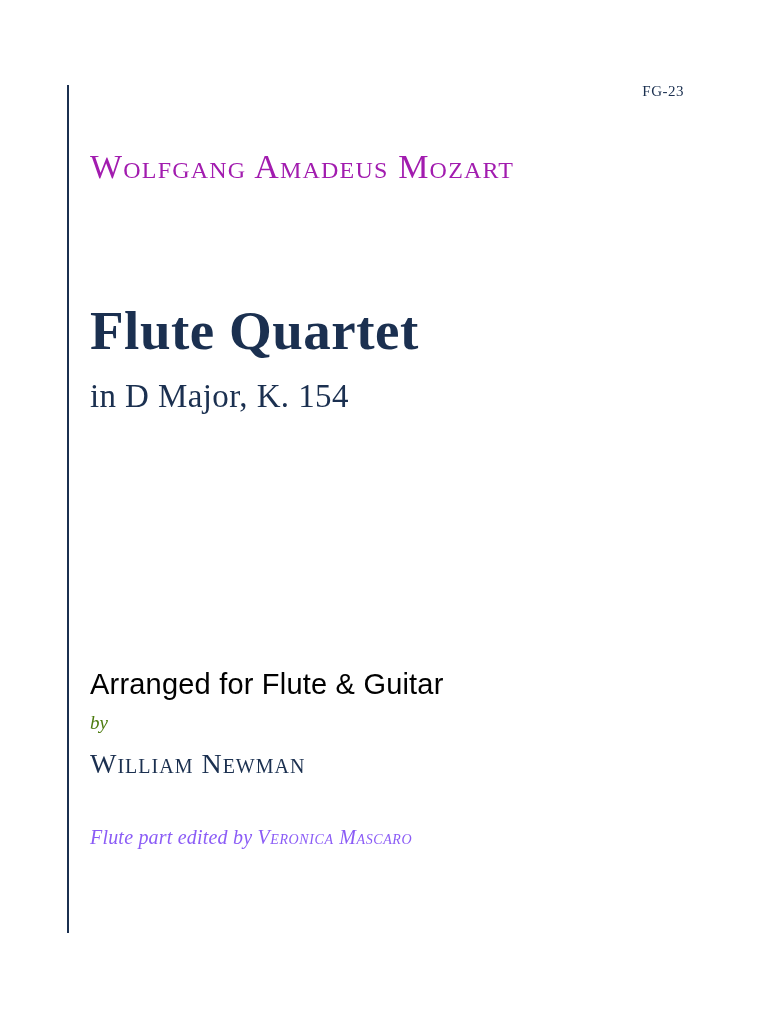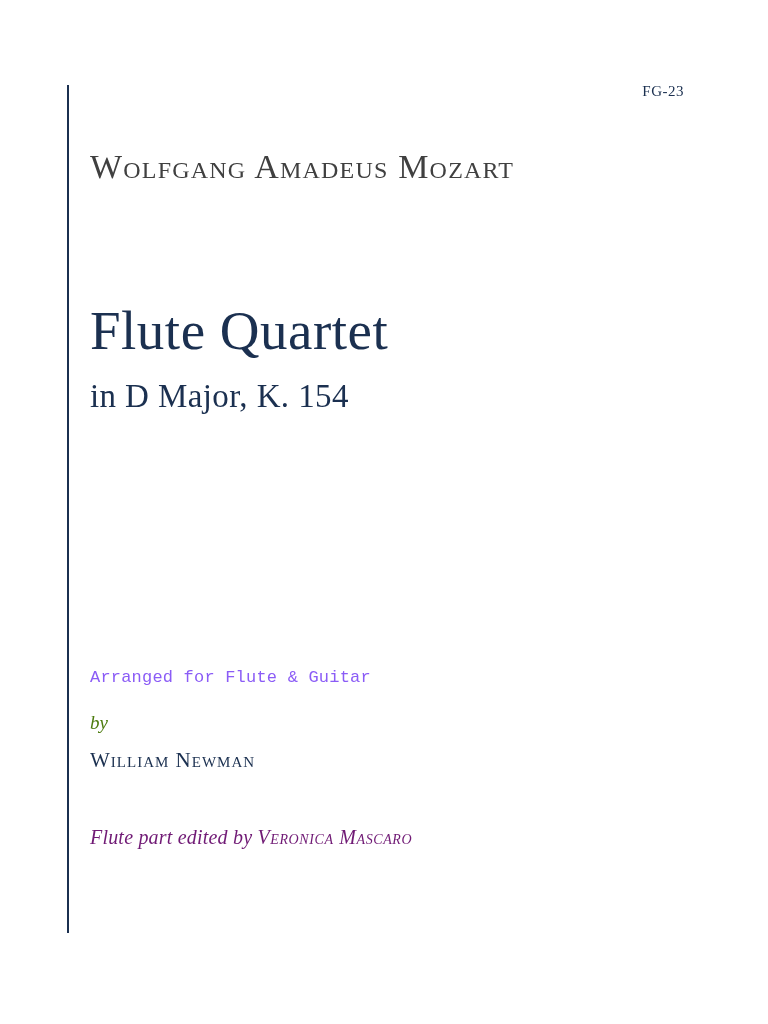--- a/index.html
+++ b/index.html
@@ -45,80 +45,80 @@
     width: 600px;
   }
   .composer {
     position: absolute;
     top: 148px;
     left: 0;
     font-family: "Liberation Serif", serif;
     font-size: 34px;
     font-variant: small-caps;
     letter-spacing: 1.2px;
-    color: #404040;
+    color: #a21caf;
     white-space: nowrap;
   }
   .work-title {
     position: absolute;
     top: 302px;
     left: 0;
     font-family: "Liberation Serif", serif;
-    font-weight: normal;
+    font-weight: bold;
     font-size: 55px;
     letter-spacing: 0.5px;
     color: #1b3050;
     line-height: 1.05;
   }
   .work-subtitle {
     position: absolute;
     top: 378px;
     left: 0;
     font-family: "Liberation Serif", serif;
     font-size: 33px;
     letter-spacing: 0.4px;
     color: #1b3050;
   }
   .arrangement {
     position: absolute;
     top: 668px;
     left: 0;
-    font-family: Liberation Mono, monospace;
-    font-size: 17px;
+    font-family: Liberation Sans, sans-serif;
+    font-size: 29px;
     letter-spacing: 0.2px;
-    color: #8b5cf6;
+    color: #000000;
   }
   .by-word {
     position: absolute;
     top: 712px;
     left: 0;
     font-family: "Liberation Serif", serif;
     font-style: italic;
     font-size: 19px;
     color: #4d7c0f;
   }
   .arranger {
     position: absolute;
     top: 748px;
     left: 0;
     font-family: "Liberation Serif", serif;
-    font-size: 21px;
+    font-size: 28px;
     font-variant: small-caps;
     letter-spacing: 1px;
     color: #1b3050;
   }
   .editor-note {
     position: absolute;
     top: 826px;
     left: 0;
     font-family: "Liberation Serif", serif;
     font-style: italic;
     font-size: 20px;
     letter-spacing: 0.2px;
-    color: #701a75;
+    color: #8b5cf6;
   }
   .editor-note .sc {
     font-variant: small-caps;
     font-style: italic;
     letter-spacing: 0.6px;
   }
 </style>
 </head>
 <body>
 

